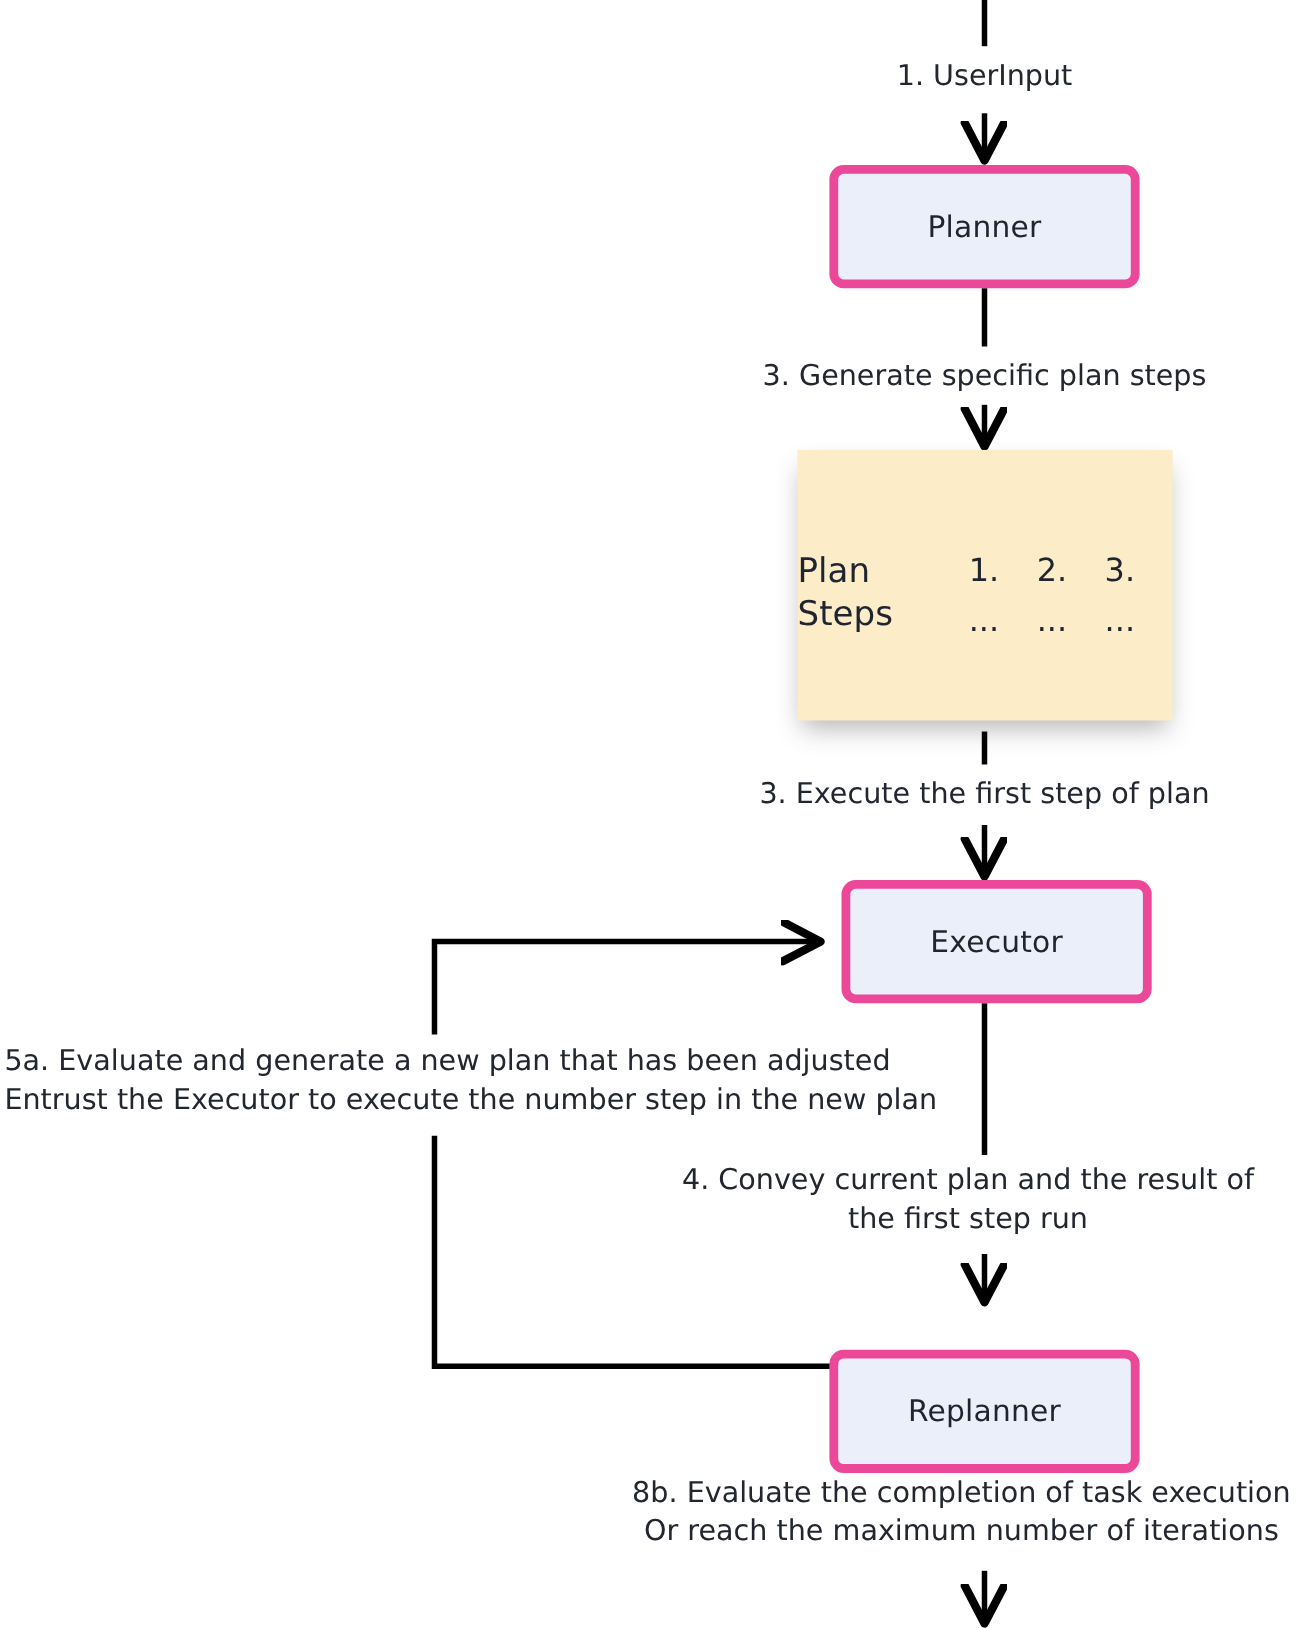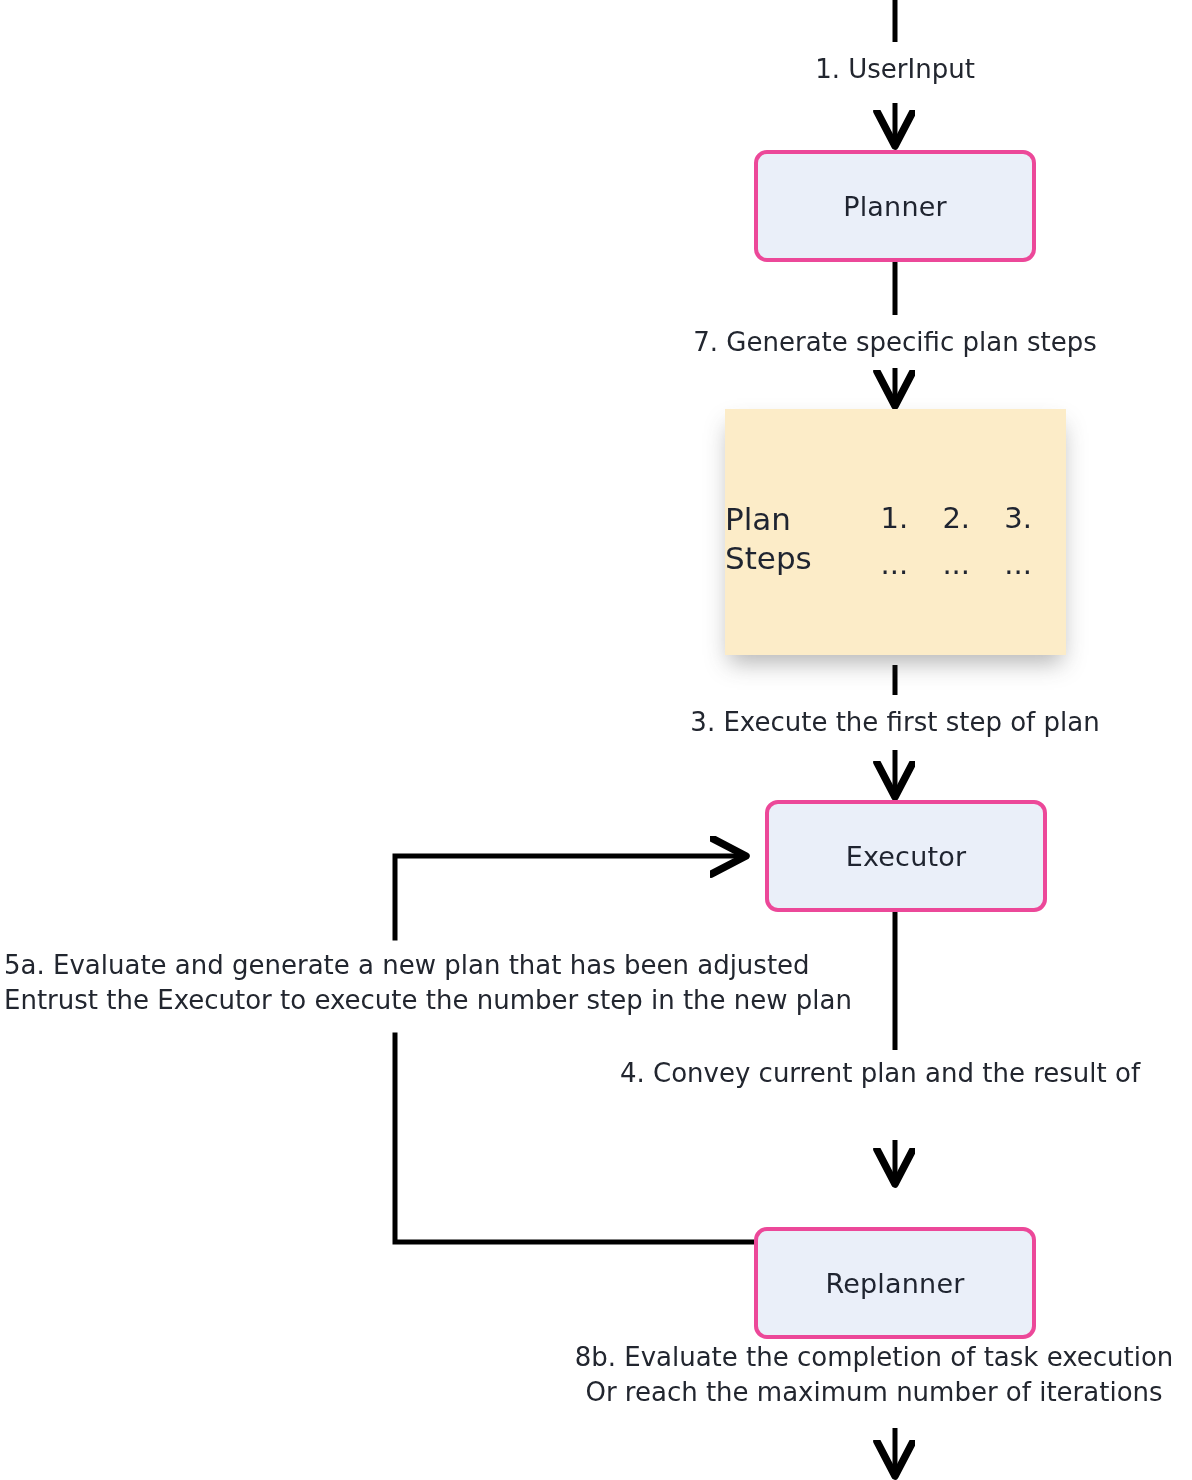--- a/index.html
+++ b/index.html
@@ -24,21 +24,21 @@
     width: 1192px;
     height: 1480px;
   }
   .node-box {
     position: absolute;
     box-sizing: border-box;
     display: flex;
     align-items: center;
     justify-content: center;
     background: #eaeff9;
-    border: 4px solid #ec4899;
+    border: 8px solid #ec4899;
     border-radius: 13px;
     font-size: 27px;
     color: #1f2430;
     letter-spacing: .2px;
   }
   .note-box {
     position: absolute;
     box-sizing: border-box;
     background: #fcecc8;
     display: flex;
@@ -98,26 +98,27 @@
     <path d="M752,1242 L395,1242 L395,1035" fill="none" stroke="#000" stroke-width="5" stroke-linecap="square" stroke-linejoin="miter"></path>
     <path d="M395,938 L395,856 L742,856" fill="none" stroke="#000" stroke-width="5" stroke-linecap="square" stroke-linejoin="miter" marker-end="url(#arrowhead)"></path>
 
     <line x1="895" y1="1299" x2="895" y2="1334" stroke="#000" stroke-width="5"></line>
 
     <line x1="895" y1="1428" x2="895" y2="1472" stroke="#000" stroke-width="5" marker-end="url(#arrowhead)"></line>
   </svg>
 
   <div class="edge-label" style="left:795px; top:52px; width:200px;">1. UserInput</div>
 
-  <div class="edge-label" style="left:645px; top:325px; width:500px;">7. Generate specific plan steps</div>
+  <div class="edge-label" style="left:645px; top:325px; width:500px;">3. Generate specific plan steps</div>
 
   <div class="edge-label" style="left:645px; top:705px; width:500px;text-align:center;">3. Execute the first step of plan</div>
 
   <div class="edge-label" style="left:590px; top:1056px; width:580px;">
     <div>4. Convey current plan and the result of</div>
+    <div>the first step run</div>
   </div>
 
   <div class="edge-label" style="left:4px; top:948px; width:782px;text-align:center;">
     <div>5a. Evaluate and generate a new plan that has been adjusted</div>
     <div>Entrust the Executor to execute the number step in the new plan</div>
   </div>
 
   <div class="edge-label" style="left:560px; top:1340px; width:628px;">
     <div>8b. Evaluate the completion of task execution</div>
     <div>Or reach the maximum number of iterations</div>

